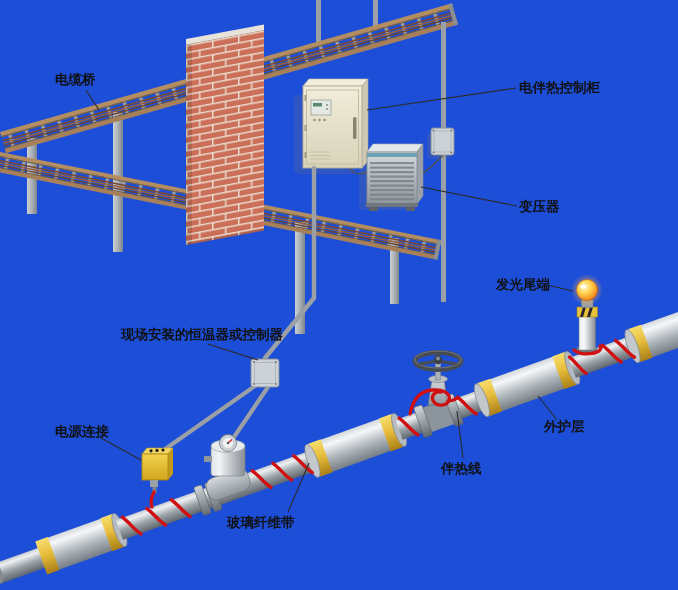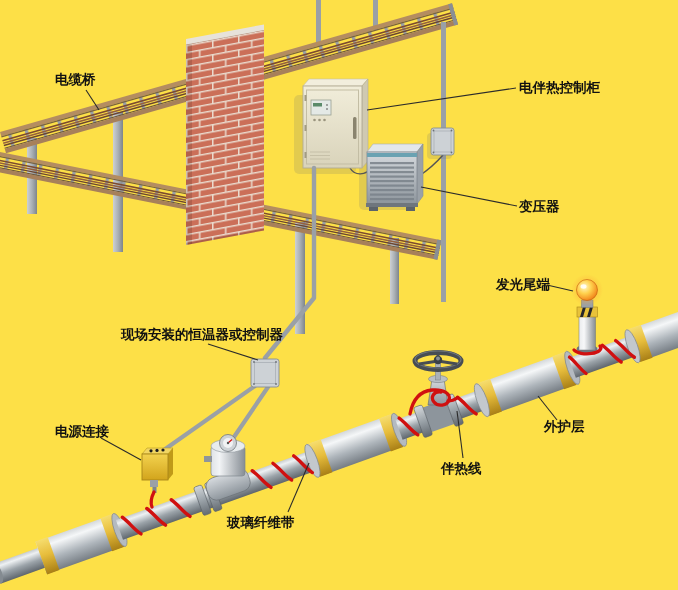--- a/index.html
+++ b/index.html
@@ -1,16 +1,16 @@
 <!DOCTYPE html>
 <html><head>
 <meta charset="utf-8">
 <style>
   html,body { margin:0; padding:0; background:#ffffff; }
-  #stage { position:relative; width:678px; height:590px; background:#fde047; overflow:hidden;
+  #stage { position:relative; width:678px; height:590px; background:#1d4ed8; overflow:hidden;
            font-family:"DejaVu Sans", sans-serif; }
   svg { display:block; }
   .lbl text { font-family:"DejaVu Sans", sans-serif; font-size:13.5px; font-weight:600; fill:#111111; }
 </style>
 </head>
 <body>
 
 <div id="stage">
 <svg width="678" height="590" viewBox="0 0 678 590" xmlns="http://www.w3.org/2000/svg">
   <defs>

